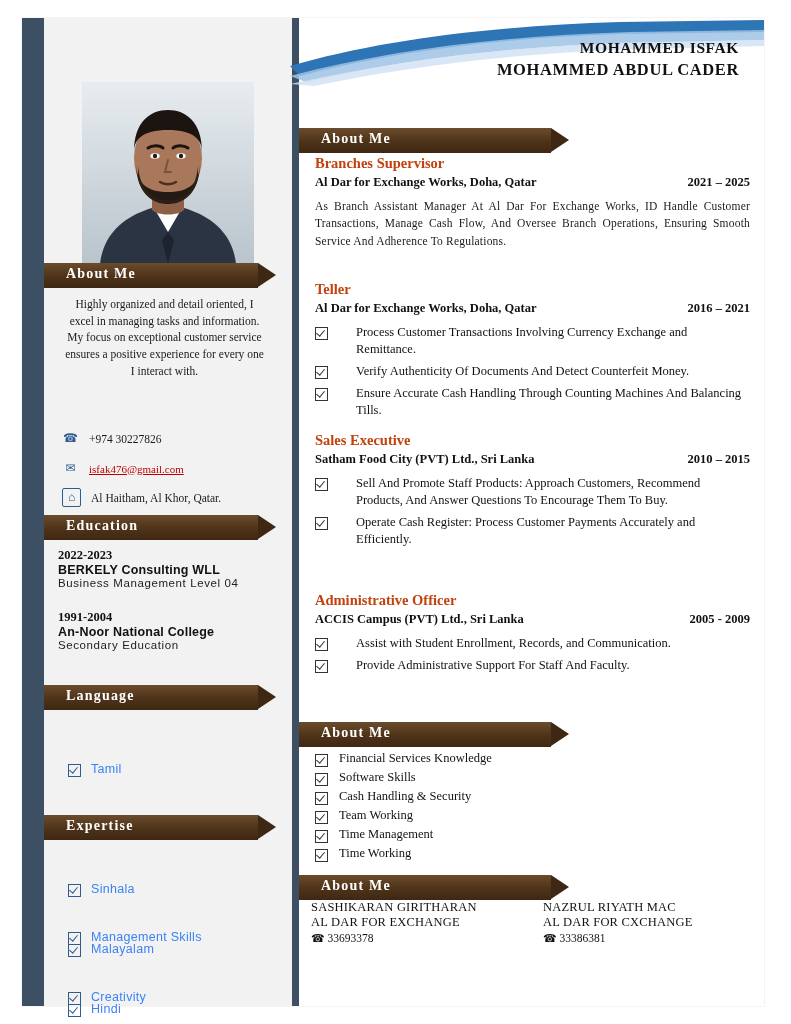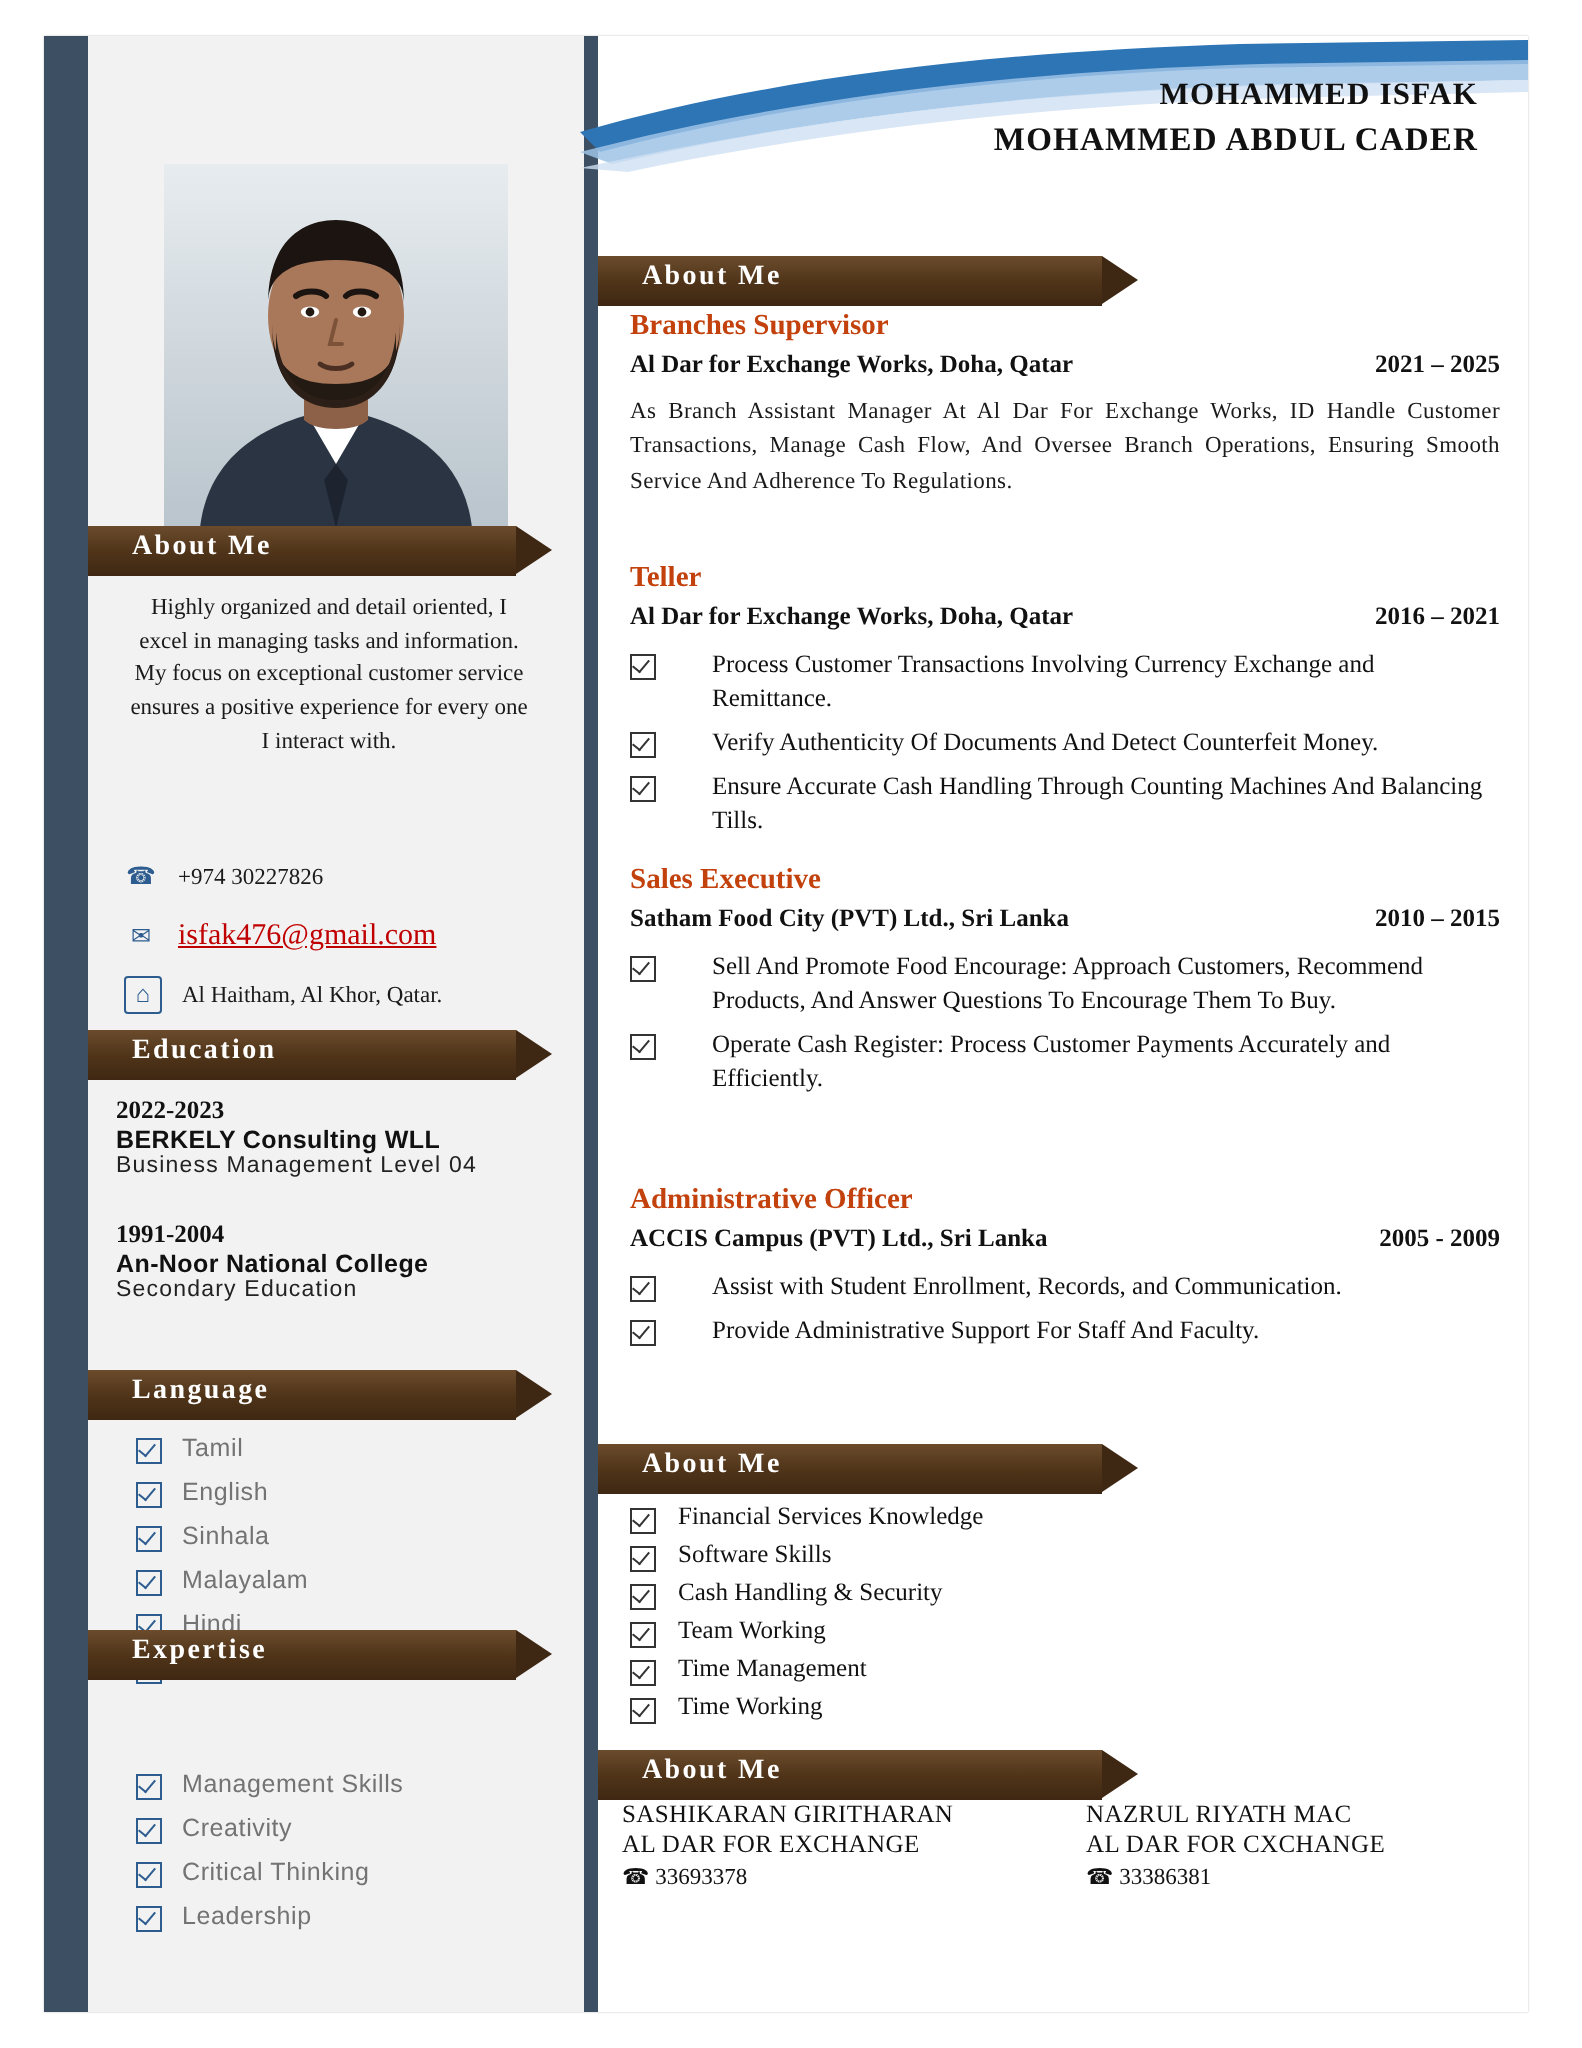--- a/index.html
+++ b/index.html
@@ -175,21 +175,21 @@
     font-size: 12px;
     flex: 0 0 17px;
   }
   .contact .ic.box {
     border: 1px solid #2d5c8f;
     border-radius: 2px;
   }
   .contact a {
     color: #c00000;
     text-decoration: underline;
-    font-size: 15px;
+    font-size: 11px;
     text-align: right;
   }
   .edu-item {
     position: absolute;
     left: 58px;
     width: 220px;
     font-family: "Liberation Sans", sans-serif;
   }
   .edu-year {
     font-size: 12.5px;
@@ -210,23 +210,24 @@
     letter-spacing: 0.6px;
     font-family: "Liberation Sans", sans-serif;
   }
   .chk-list { position: absolute; left: 68px; width: 210px; }
   .chk {
     display: flex;
     align-items: flex-start;
     gap: 10px;
     margin-bottom: 7px;
     font-size: 12.5px;
-    color: #737373;
+    color: #3b82f6;
     font-family: "Liberation Sans", sans-serif;
     letter-spacing: 0.3px;
+    margin-top: 45px;
   }
   .chk .bx {
     flex: 0 0 11px;
     width: 11px; height: 11px;
     border: 1px solid #2d5c8f;
     position: relative;
     margin-top: 2px;
   }
   .chk .bx::after {
     content: "";
@@ -547,21 +548,21 @@
 
   <div class="job" style="top:432px">
     <div class="job-title">Sales Executive</div>
     <div class="job-row">
       <span class="job-company">Satham Food City (PVT) Ltd., Sri Lanka</span>
       <span class="job-date">2010 – 2015</span>
     </div>
     <div style="margin-top:8px">
       <div class="rchk">
           <span class="bx"></span>
-          <span>Sell And Promote Food Encourage: Approach Customers, Recommend Products, And Answer Questions To Encourage Them To Buy.</span>
+          <span>Sell And Promote Staff Products: Approach Customers, Recommend Products, And Answer Questions To Encourage Them To Buy.</span>
         </div>
       <div class="rchk">
           <span class="bx"></span>
           <span>Operate Cash Register: Process Customer Payments Accurately and Efficiently.</span>
         </div>
     </div>
   </div>
 
   <div class="job" style="top:592px">
     <div class="job-title">Administrative Officer</div>

